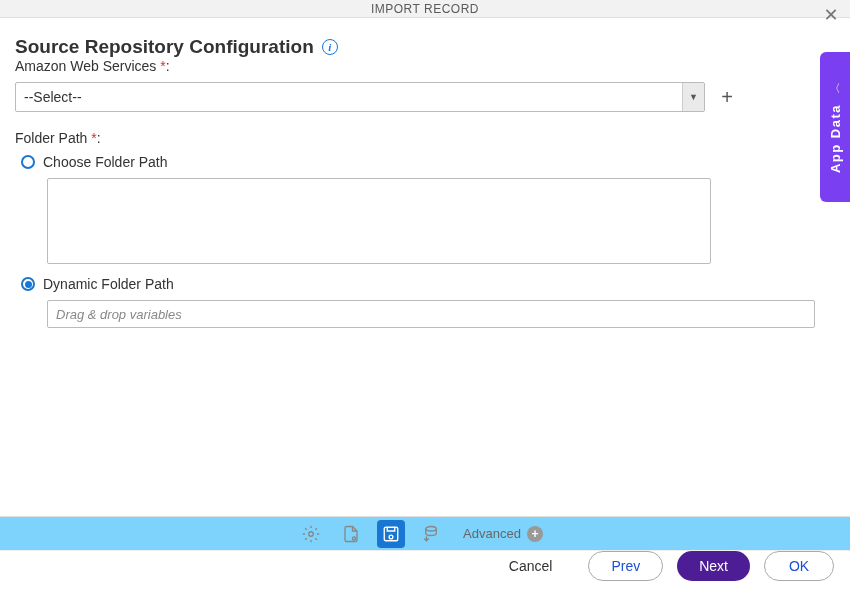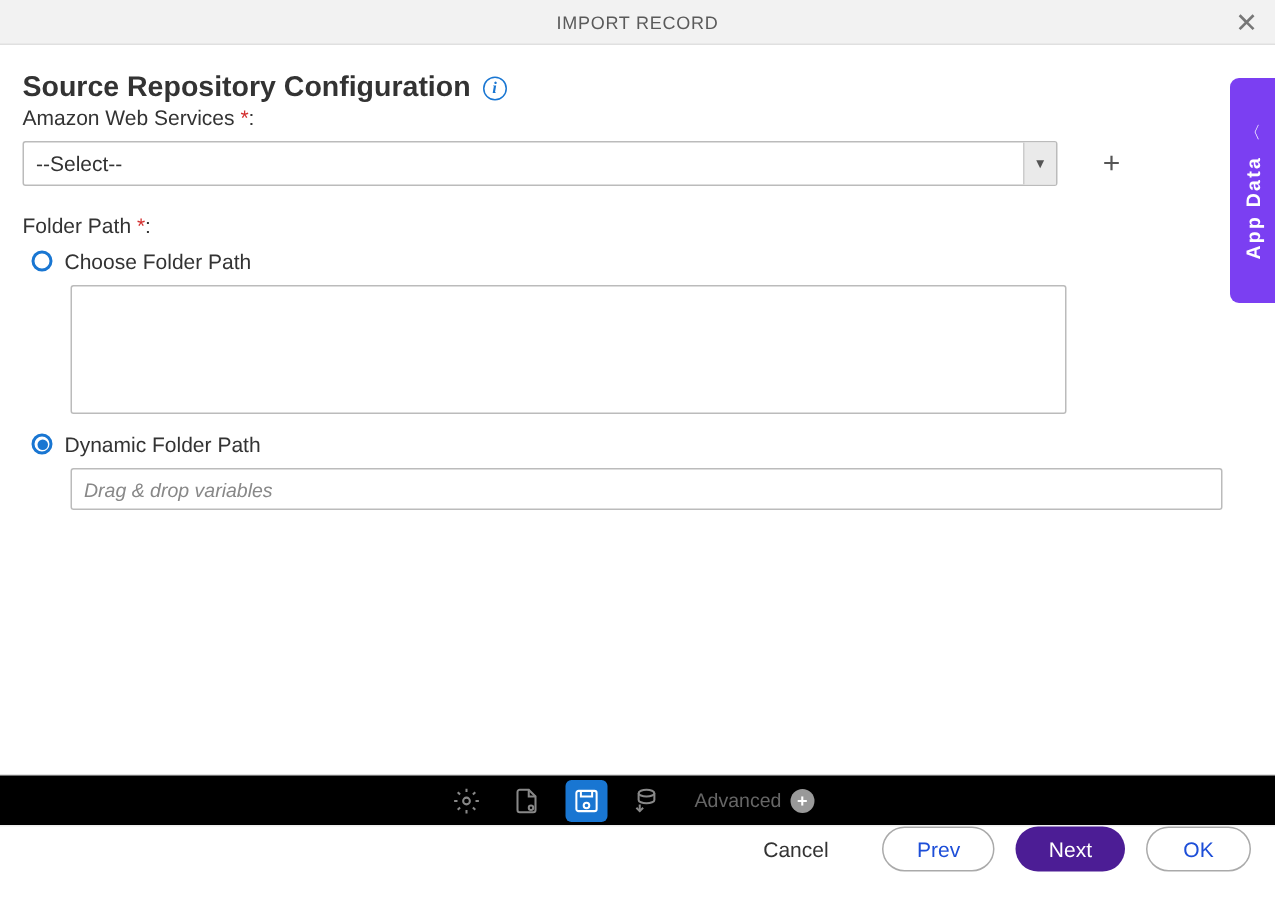--- a/index.html
+++ b/index.html
@@ -12,21 +12,21 @@
       font-size: 14px;
       color: #333;
       background: #fff;
       width: 850px;
       height: 600px;
       position: relative;
       overflow: hidden;
     }
     .header {
       background: #f2f2f2;
-      height: 30px;
+      height: 18px;
       display: flex;
       align-items: center;
       justify-content: center;
       position: relative;
       border-bottom: 1px solid #e0e0e0;
     }
     .header-title {
       font-size: 12px;
       color: #5a5a5a;
       letter-spacing: 0.5px;
@@ -76,21 +76,21 @@
       font-size: 14px;
       color: #333;
       margin-bottom: 8px;
     }
     .required {
       color: #d32f2f;
     }
     .select-row {
       display: flex;
       align-items: center;
-      gap: 24px;
+      gap: 10px;
       margin-bottom: 18px;
     }
     .select-wrapper {
       flex: 1;
       max-width: 690px;
       position: relative;
     }
     .select-box {
       width: 100%;
       height: 30px;
@@ -220,21 +220,21 @@
       font-size: 13px;
       font-weight: 600;
       letter-spacing: 1.5px;
     }
     .bottom-toolbar {
       position: absolute;
       bottom: 50px;
       left: 0;
       right: 0;
       height: 34px;
-      background: #000000;
+      background: #7dd3fc;
       display: flex;
       align-items: center;
       justify-content: center;
       gap: 12px;
       border-top: 1px solid #e0e0e0;
       padding-right: 10px;
     }
     .toolbar-icon {
       width: 28px;
       height: 28px;

